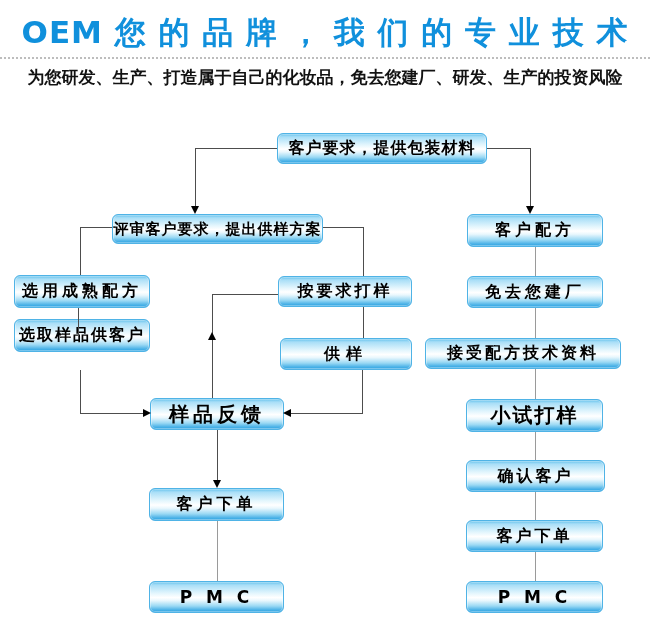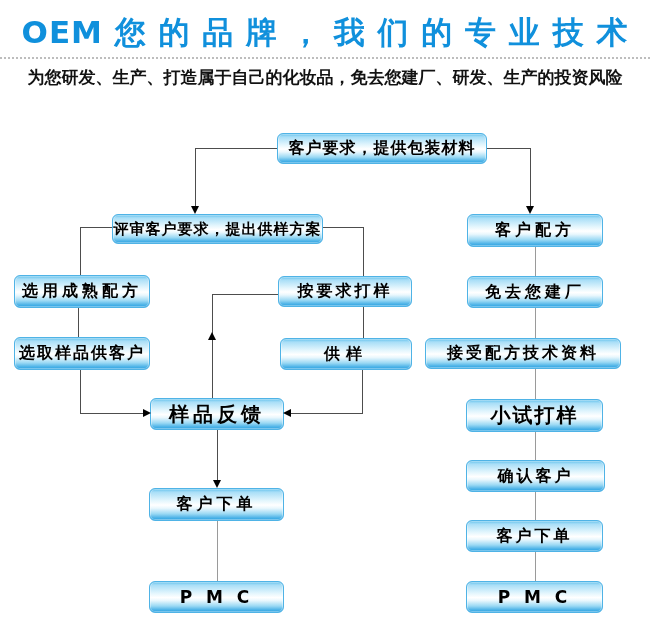--- a/index.html
+++ b/index.html
@@ -14,21 +14,21 @@
 
   .box{position:absolute;display:flex;align-items:center;justify-content:center;
        box-sizing:border-box;border:1px solid #4fb3e6;border-radius:6px;
        color:#000;font-weight:bold;white-space:nowrap;
        background:linear-gradient(180deg,#63c1ec 0%,#a8def7 10%,#e4f6fd 38%,#ffffff 52%,
                   #e9f7fd 62%,#9bd9f4 80%,#4cb2e7 93%,#2aa3e2 100%);
        box-shadow:0 0 0 1px rgba(255,255,255,.35) inset;}
   #b1{left:277px;top:133px;width:210px;height:31px;font-size:16px;letter-spacing:1px;}
   #b2{left:112px;top:214px;width:211px;height:30px;font-size:15px;letter-spacing:1px;}
   #b3{left:14px;top:275px;width:136px;height:33px;font-size:16px;letter-spacing:4px;}
-  #b4{left:14px;top:337px;width:136px;height:33px;font-size:16px;letter-spacing:2px;}
+  #b4{left:14px;top:319px;width:136px;height:33px;font-size:16px;letter-spacing:2px;}
   #b5{left:278px;top:276px;width:134px;height:31px;font-size:16px;letter-spacing:3px;}
   #b6{left:280px;top:338px;width:132px;height:32px;font-size:16px;letter-spacing:6px;text-align:right;}
   #b7{left:150px;top:398px;width:134px;height:32px;font-size:20px;letter-spacing:4px;}
   #b8{left:149px;top:488px;width:135px;height:33px;font-size:16px;letter-spacing:4px;}
   #b9{left:149px;top:581px;width:135px;height:32px;font-size:17px;letter-spacing:4px;}
   #b10{left:467px;top:214px;width:136px;height:33px;font-size:16px;letter-spacing:4px;}
   #b11{left:467px;top:276px;width:136px;height:32px;font-size:16px;letter-spacing:4px;}
   #b12{left:425px;top:338px;width:196px;height:31px;font-size:16px;letter-spacing:3px;}
   #b13{left:466px;top:399px;width:137px;height:33px;font-size:20px;letter-spacing:2px;}
   #b14{left:466px;top:460px;width:139px;height:32px;font-size:16px;letter-spacing:3px;}

